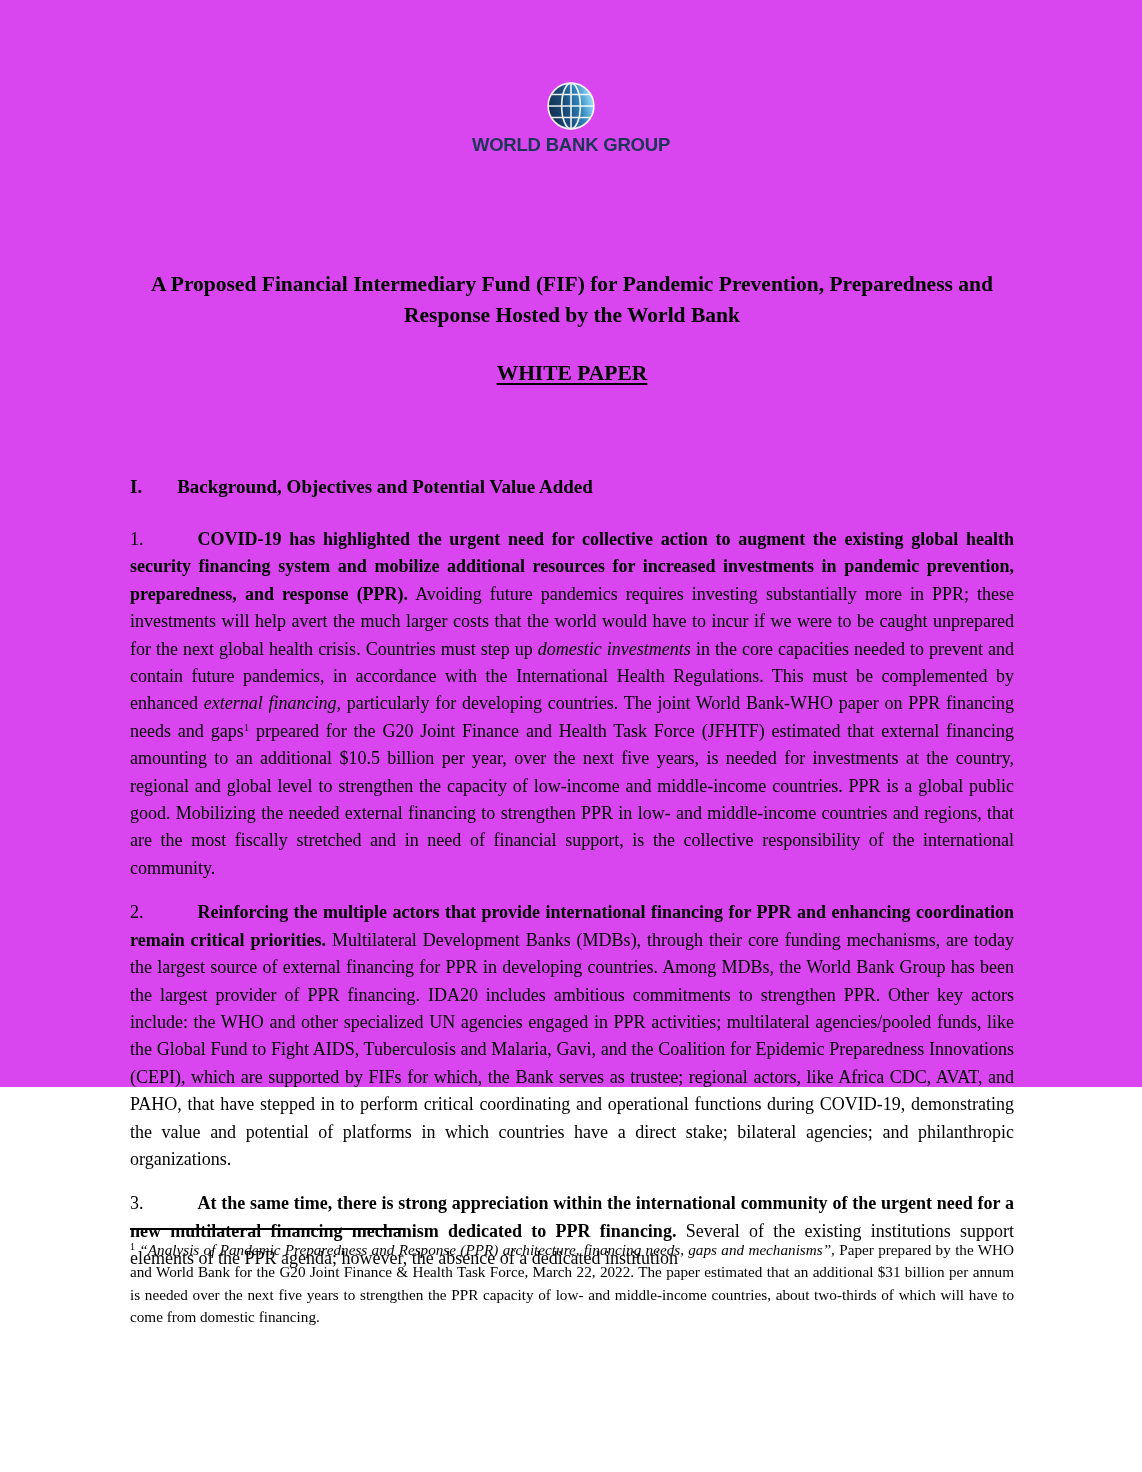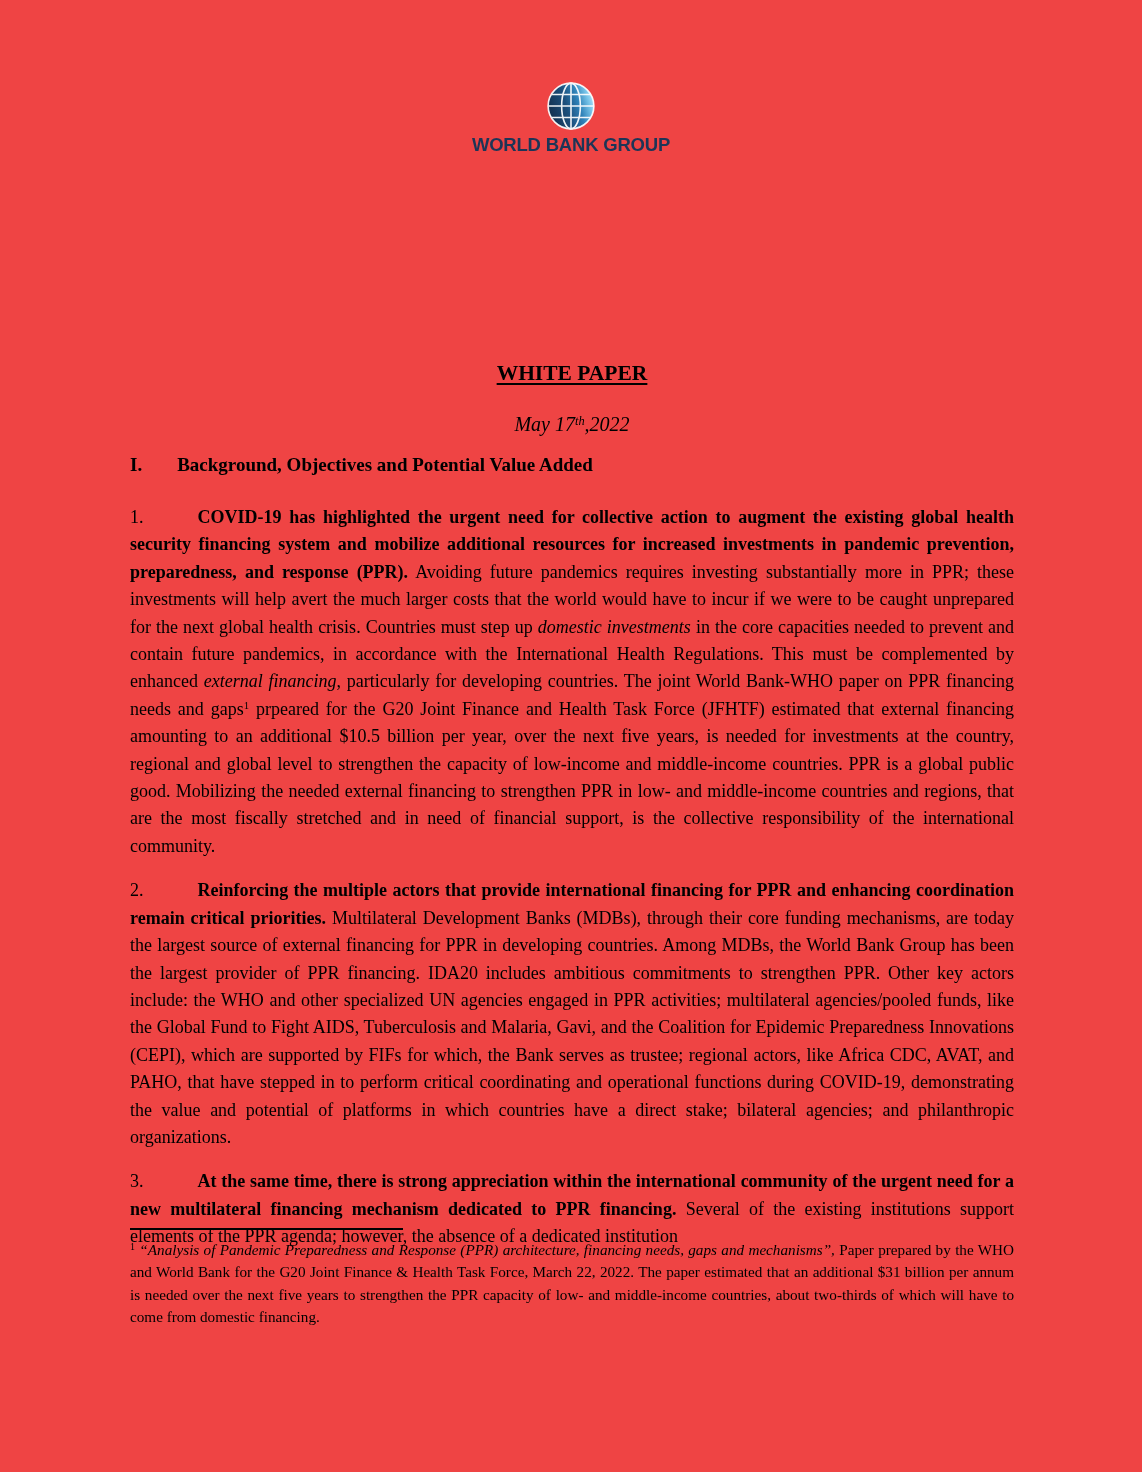--- a/index.html
+++ b/index.html
@@ -15,22 +15,22 @@
     font-family: "Liberation Serif", "DejaVu Serif", serif;
     color: #000000;
     -webkit-font-smoothing: antialiased;
   }
 
   .page {
     position: absolute;
     left: 0;
     top: 0;
     width: 1142px;
-    height: 1472px;
-    background: #ef4444;
+    height: 1087px;
+    background: #d946ef;
   }
 
   
   .logo-block {
     position: absolute;
     left: 0;
     top: 80px;
     width: 1142px;
     text-align: center;
   }
@@ -86,21 +86,21 @@
   }
   .doc-date sup {
     font-size: 0.62em;
     vertical-align: 0.52em;
   }
 
   
   .body-col {
     position: absolute;
     left: 130px;
-    top: 452px;
+    top: 474px;
     width: 884px;
   }
 
   .section-head {
     font-size: 19px;
     font-weight: bold;
     margin: 0 0 26px 0;
     line-height: 26px;
     white-space: pre;
   }
@@ -181,26 +181,29 @@
         <ellipse cx="50" cy="50" rx="18" ry="44"></ellipse>
         <line x1="6" y1="50" x2="94" y2="50"></line>
         <path d="M12.5 28 H87.5"></path>
         <path d="M12.5 72 H87.5"></path>
         <line x1="50" y1="6" x2="50" y2="94"></line>
       </g>
     </svg>
     <div class="logo-wordmark">WORLD BANK GROUP</div>
   </div>
 
+  <div class="doc-title">
+    <span>A Proposed Financial Intermediary Fund (FIF) for Pandemic Prevention, Preparedness and</span>
+    <span>Response Hosted by the World Bank</span>
+  </div>
 
   <div class="doc-subtitle">
     <span class="u">WHITE PAPER</span>
   </div>
 
-  <div class="doc-date"><span>May 17</span><sup>th</sup><span>,2022</span></div>
 
   <div class="body-col">
 
     <div class="section-head"><span>I.</span><span class="tapsp" style="display:inline-block;width:35px"></span><span>Background, Objectives and Potential Value Added</span></div>
 
     <p class="para"><span class="num">1.</span><span class="tabsp"></span><span class="lead">COVID-19 has highlighted the urgent need for collective action to augment the existing global health security financing system and mobilize additional resources for increased investments in pandemic prevention, preparedness, and response (PPR).</span><span> Avoiding future pandemics requires investing substantially more in PPR; these investments will help avert the much larger costs that the world would have to incur if we were to be caught unprepared for the next global health crisis. Countries must step up </span><i>domestic investments</i><span> in the core capacities needed to prevent and contain future pandemics, in accordance with the International Health Regulations. This must be complemented by enhanced </span><i>external financing</i><span>, particularly for developing countries. The joint World Bank-WHO paper on PPR financing needs and gaps</span><sup>1</sup><span> prpeared for the G20 Joint Finance and Health Task Force (JFHTF) estimated that external financing amounting to an additional $10.5 billion per year, over the next five years, is needed for investments at the country, regional and global level to strengthen the capacity of low-income and middle-income countries. PPR is a global public good. Mobilizing the needed external financing to strengthen PPR in low- and middle-income countries and regions, that are the most fiscally stretched and in need of financial support, is the collective responsibility of the international community.</span></p>
 
     <p class="para"><span class="num">2.</span><span class="tabsp"></span><span class="lead">Reinforcing the multiple actors that provide international financing for PPR and enhancing coordination remain critical priorities.</span><span> Multilateral Development Banks (MDBs), through their core funding mechanisms, are today the largest source of external financing for PPR in developing countries. Among MDBs, the World Bank Group has been the largest provider of PPR financing. IDA20 includes ambitious commitments to strengthen PPR. Other key actors include: the WHO and other specialized UN agencies engaged in PPR activities; multilateral agencies/pooled funds, like the Global Fund to Fight AIDS, Tuberculosis and Malaria, Gavi, and the Coalition for Epidemic Preparedness Innovations (CEPI), which are supported by FIFs for which, the Bank serves as trustee; regional actors, like Africa CDC, AVAT, and PAHO, that have stepped in to perform critical coordinating and operational functions during COVID-19, demonstrating the value and potential of platforms in which countries have a direct stake; bilateral agencies; and philanthropic organizations.</span></p>
 
     <p class="para"><span class="num">3.</span><span class="tabsp"></span><span class="lead">At the same time, there is strong appreciation within the international community of the urgent need for a new multilateral financing mechanism dedicated to PPR financing.</span><span> Several of the existing institutions support elements of the PPR agenda; however, the absence of a dedicated institution</span></p>

